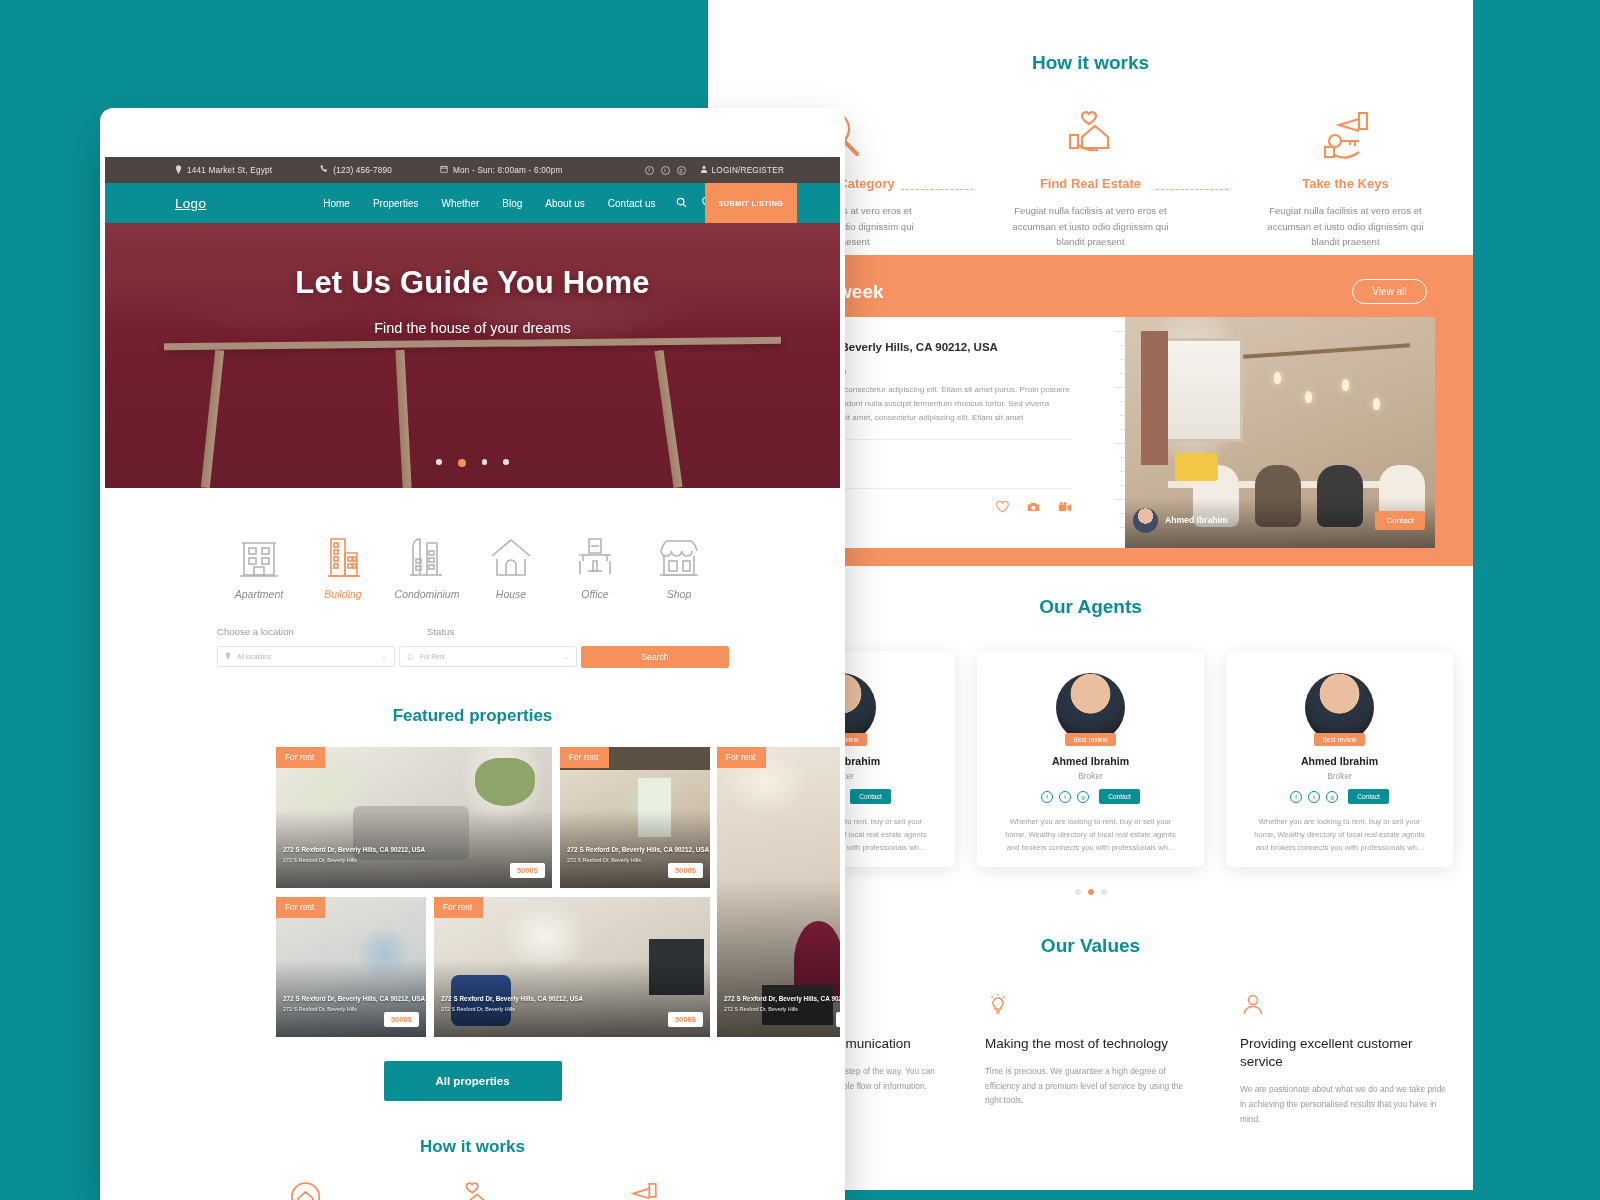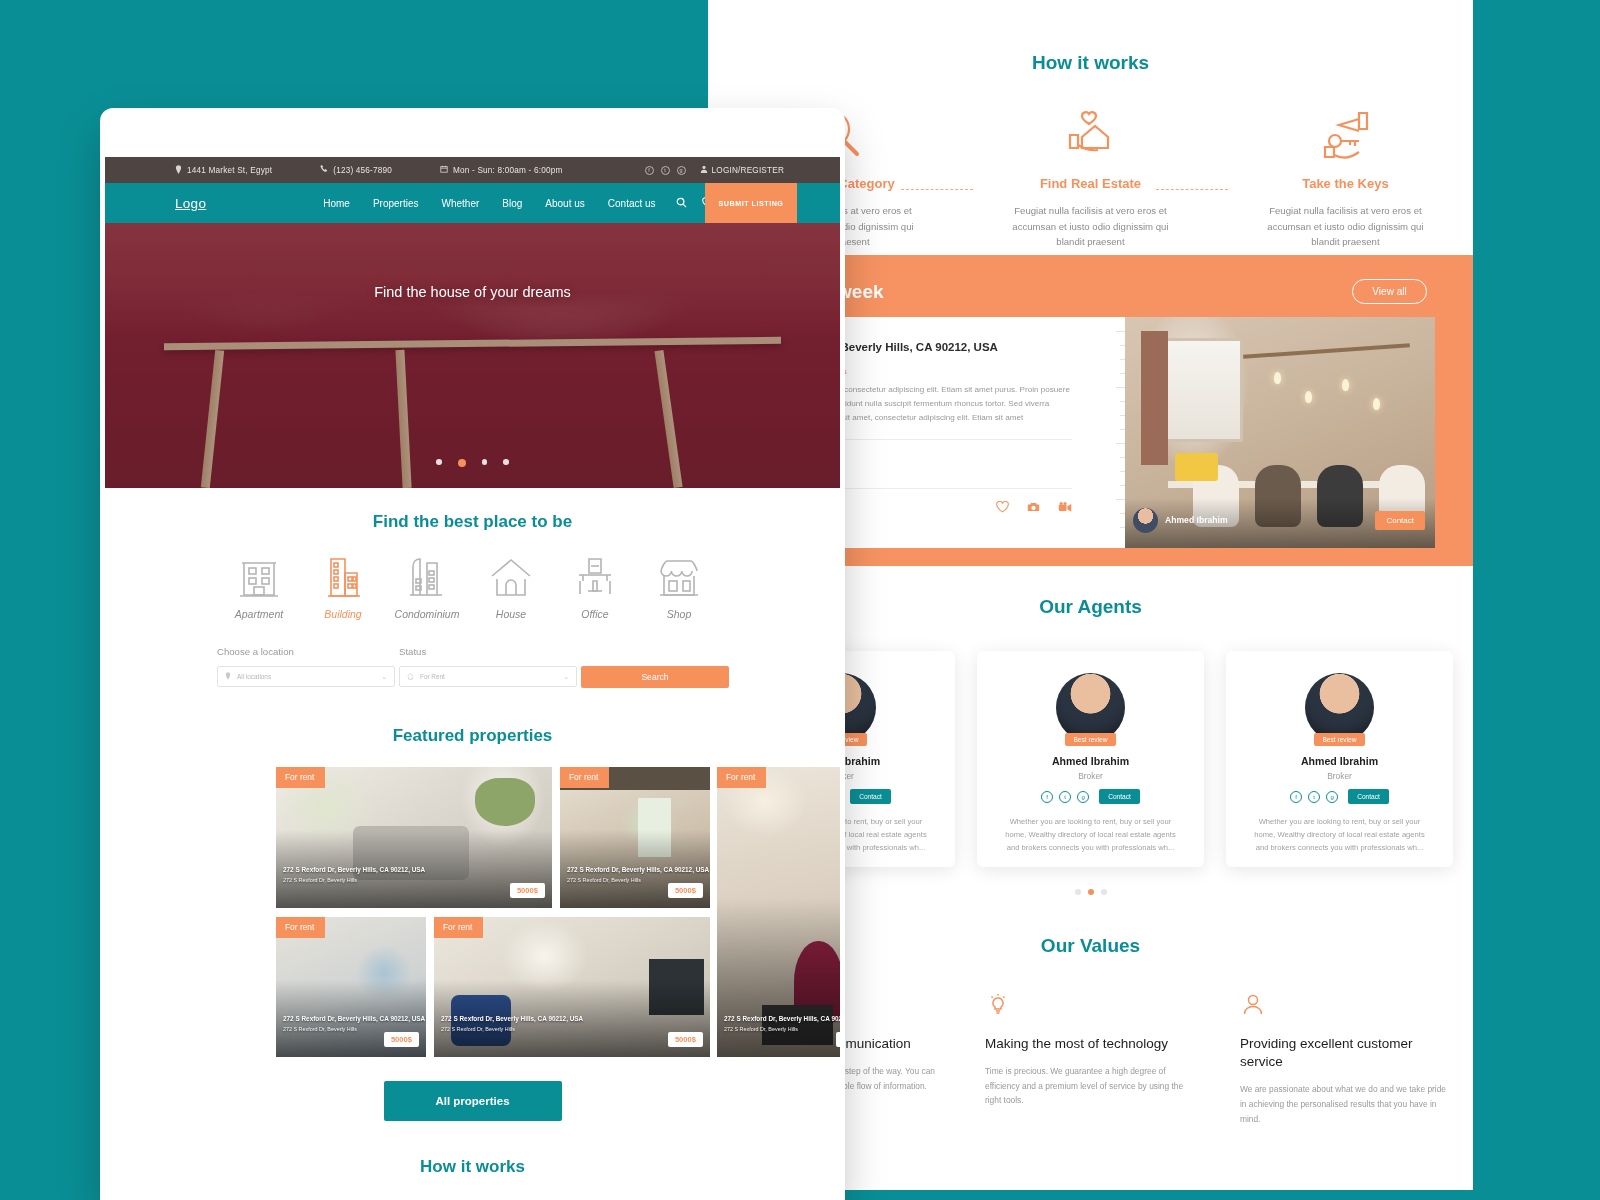--- a/index.html
+++ b/index.html
@@ -91,21 +91,21 @@
   .sec-title{ text-align:center; color:#0a8e95; font-size:17px; font-weight:bold; }
 
   
   .find-wrap{ padding-top:24px; }
   .cats{ display:flex; justify-content:flex-start; padding:21px 110px 0 112px;font-style:italic; }
   .cat{ width:84px; display:flex; flex-direction:column; align-items:center; gap:9px; }
   .cat svg{ display:block; }
   .cat span{ font-size:10.5px; color:#8a8a8a;}
   .cat.active span{ color:#f7915c;}
   .searchrow{ padding:26px 110px 0 112px;}
-  .lbls{ display:flex; font-size:9.6px; color:#9b9b9b; }
+  .lbls{ display:flex; font-size:9.6px; color:#9b9b9b;gap:28px; }
   .lbls .l1{ width:182px;}
   .fields{ display:flex; gap:4px; margin-top:9px;}
   .field{
     width:178px;height:21px;border:1px solid #e3e3e3;border-radius:2px;background:#fff;
     display:flex;align-items:center;padding:0 7px;gap:6px;font-size:6.4px;color:#b6b6b6;
   }
   .field .chev{ margin-left:auto; color:#c9c9c9; font-size:7px;}
   .searchbtn{
     width:148px;height:22px;background:#f7915c;color:#fff;font-size:8.6px;
     display:flex;align-items:center;justify-content:center;border-radius:2px;
@@ -549,32 +549,32 @@
     <div class="submit-btn">SUBMIT LISTING</div>
   </div>
 
   <div class="hero">
     <div class="hero-table"></div>
     <div class="leg" style="left:14%;top:48%;height:52%;transform:rotate(6deg);"></div>
     <div class="leg" style="left:40%;top:48%;height:52%;transform:rotate(-3deg);"></div>
     <div class="leg" style="left:76%;top:48%;height:52%;transform:rotate(-8deg);"></div>
     <div class="hero-overlay"></div>
     <div class="hero-text">
+      <div class="hero-title">Let Us Guide You Home</div>
       <div class="hero-sub">Find the house of your dreams</div>
     </div>
     <div class="dots">
       <i></i>
       <i class="on"></i>
       <i></i>
       <i></i>
     </div>
   </div>
 
   <div class="find-wrap">
-    <div class="sec-title">Find the best place to be</div>
     <div class="cats">
 
       <div class="cat">
         <svg width="44" height="46" viewBox="0 0 44 46" fill="none" stroke="#b4b4b4" stroke-width="1.6">
           <path d="M5 10h34M7 10v32h30V10"></path>
           <rect x="12" y="15" width="7" height="6"></rect>
             <rect x="25" y="15" width="7" height="6"></rect>
           <rect x="12" y="25" width="7" height="6"></rect>
             <rect x="25" y="25" width="7" height="6"></rect>
           <rect x="17" y="34" width="10" height="8"></rect>

